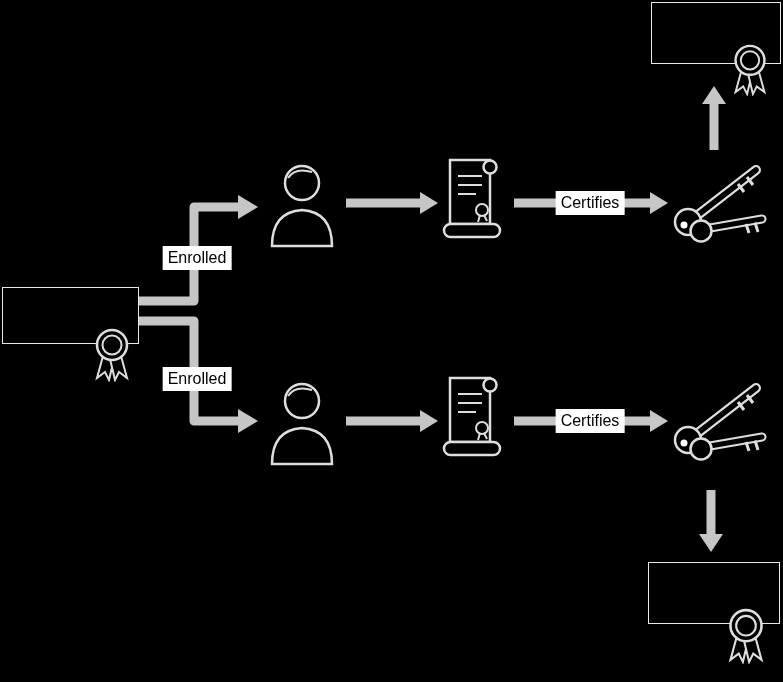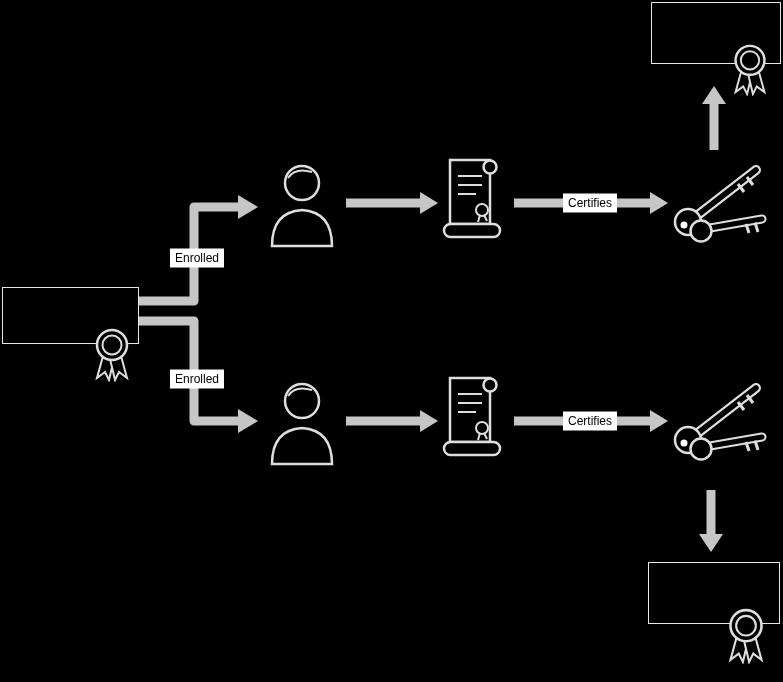--- a/index.html
+++ b/index.html
@@ -21,21 +21,21 @@
   .layer{position:absolute;left:0;top:0;}
   .node-box{
     position:absolute;background:var(--box-fill);
     border:1.5px solid var(--box-border);box-sizing:border-box;
   }
   .icon{position:absolute;}
   .icon svg{display:block;width:100%;height:100%;}
   .chip{
     position:absolute;transform:translate(-50%,-50%);
     background:var(--label-bg);color:var(--label-text);
-    font-size:12px;line-height:1.25;padding:2px 5px;white-space:nowrap;
+    font-size:16px;line-height:1.25;padding:2px 5px;white-space:nowrap;
   }
 </style>
 </head>
 <body>
 
 <div class="canvas">
 
   <svg class="layer" width="783" height="682" viewBox="0 0 783 682">
     <g>
       <path d="M139 301 L194 301 L194 207 L238 207" fill="none" stroke="var(--arrow)" stroke-width="9" stroke-linejoin="round"></path>

